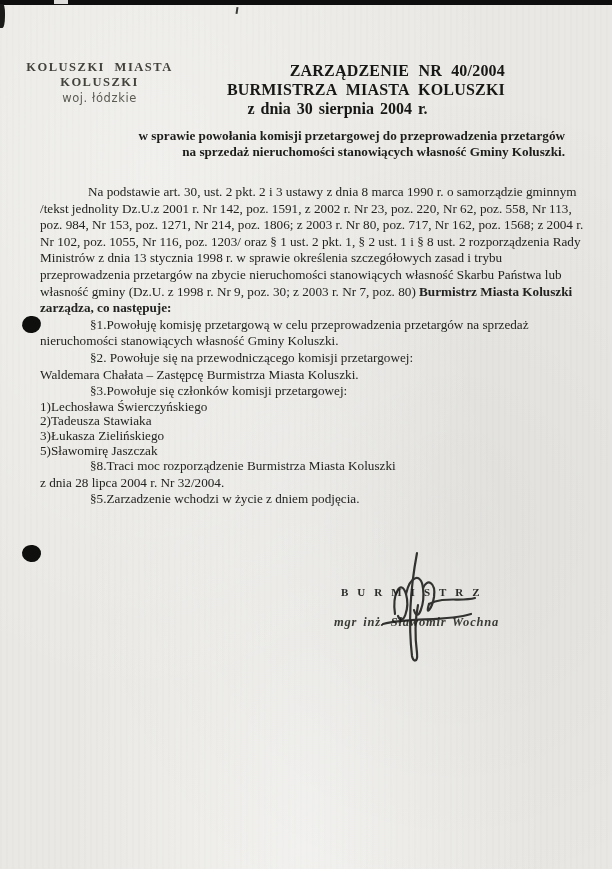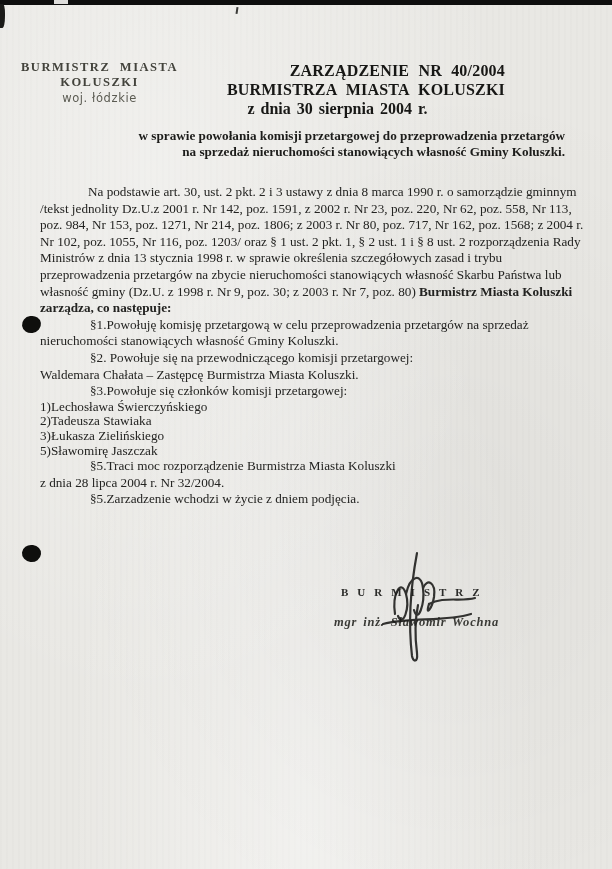--- a/index.html
+++ b/index.html
@@ -110,21 +110,21 @@
 <div class="page">
 
   <div class="scan-strip-top"></div>
   <div class="scan-notch"></div>
   <div class="scan-smudge-left"></div>
   <div class="scan-tick"></div>
   <div class="hole hole-1"></div>
   <div class="hole hole-2"></div>
 
   <div class="stamp">
-    <div class="stamp-l1">BURMISTRZ MIASTA</div>
+    <div class="stamp-l1">KOLUSZKI MIASTA</div>
     <div class="stamp-l2">KOLUSZKI</div>
     <div class="stamp-l3">woj. łódzkie</div>
   </div>
 
   <div class="title">
     <div class="title-l1">ZARZĄDZENIE NR 40/2004</div>
     <div class="title-l2">BURMISTRZA MIASTA KOLUSZKI</div>
     <div class="title-l3">z dnia 30 sierpnia 2004 r.</div>
   </div>
 
@@ -138,21 +138,21 @@
     <p class="sec">§1.Powołuję komisję przetargową w celu przeprowadzenia przetargów na sprzedaż nieruchomości stanowiących własność Gminy Koluszki.</p>
     <p class="sec">§2. Powołuje się na przewodniczącego komisji przetargowej:</p>
     <p class="flush">Waldemara Chałata – Zastępcę Burmistrza Miasta Koluszki.</p>
     <p class="sec">§3.Powołuje się członków komisji przetargowej:</p>
     <div class="members">
       <div>1)Lechosława Świerczyńskiego</div>
       <div>2)Tadeusza Stawiaka</div>
       <div>3)Łukasza Zielińskiego</div>
       <div>5)Sławomirę Jaszczak</div>
     </div>
-    <p class="sec">§5.Traci moc rozporządzenie Burmistrza Miasta Koluszki</p>
+    <p class="sec">§8.Traci moc rozporządzenie Burmistrza Miasta Koluszki</p>
     <p class="flush">z dnia 28 lipca 2004 r. Nr 32/2004.</p>
     <p class="sec">§5.Zarzadzenie wchodzi w życie z dniem podjęcia.</p>
   </div>
 
   <div class="sig-role">BURMISTRZ</div>
   <div class="sig-name">mgr inż. Sławomir Wochna</div>
   <svg class="sig-scribble" viewBox="0 0 125 118" xmlns="http://www.w3.org/2000/svg">
     <g fill="none" stroke="#1a1a18" stroke-width="2.2" stroke-linecap="round" opacity="0.88">
       <path d="M 52,3 C 46,35 43,72 47,106 C 48,112 53,113 52,103 C 50,88 50,70 53,55"></path>
       <path d="M 30,64 C 27,44 36,28 41,44 C 45,58 38,78 33,66"></path>

